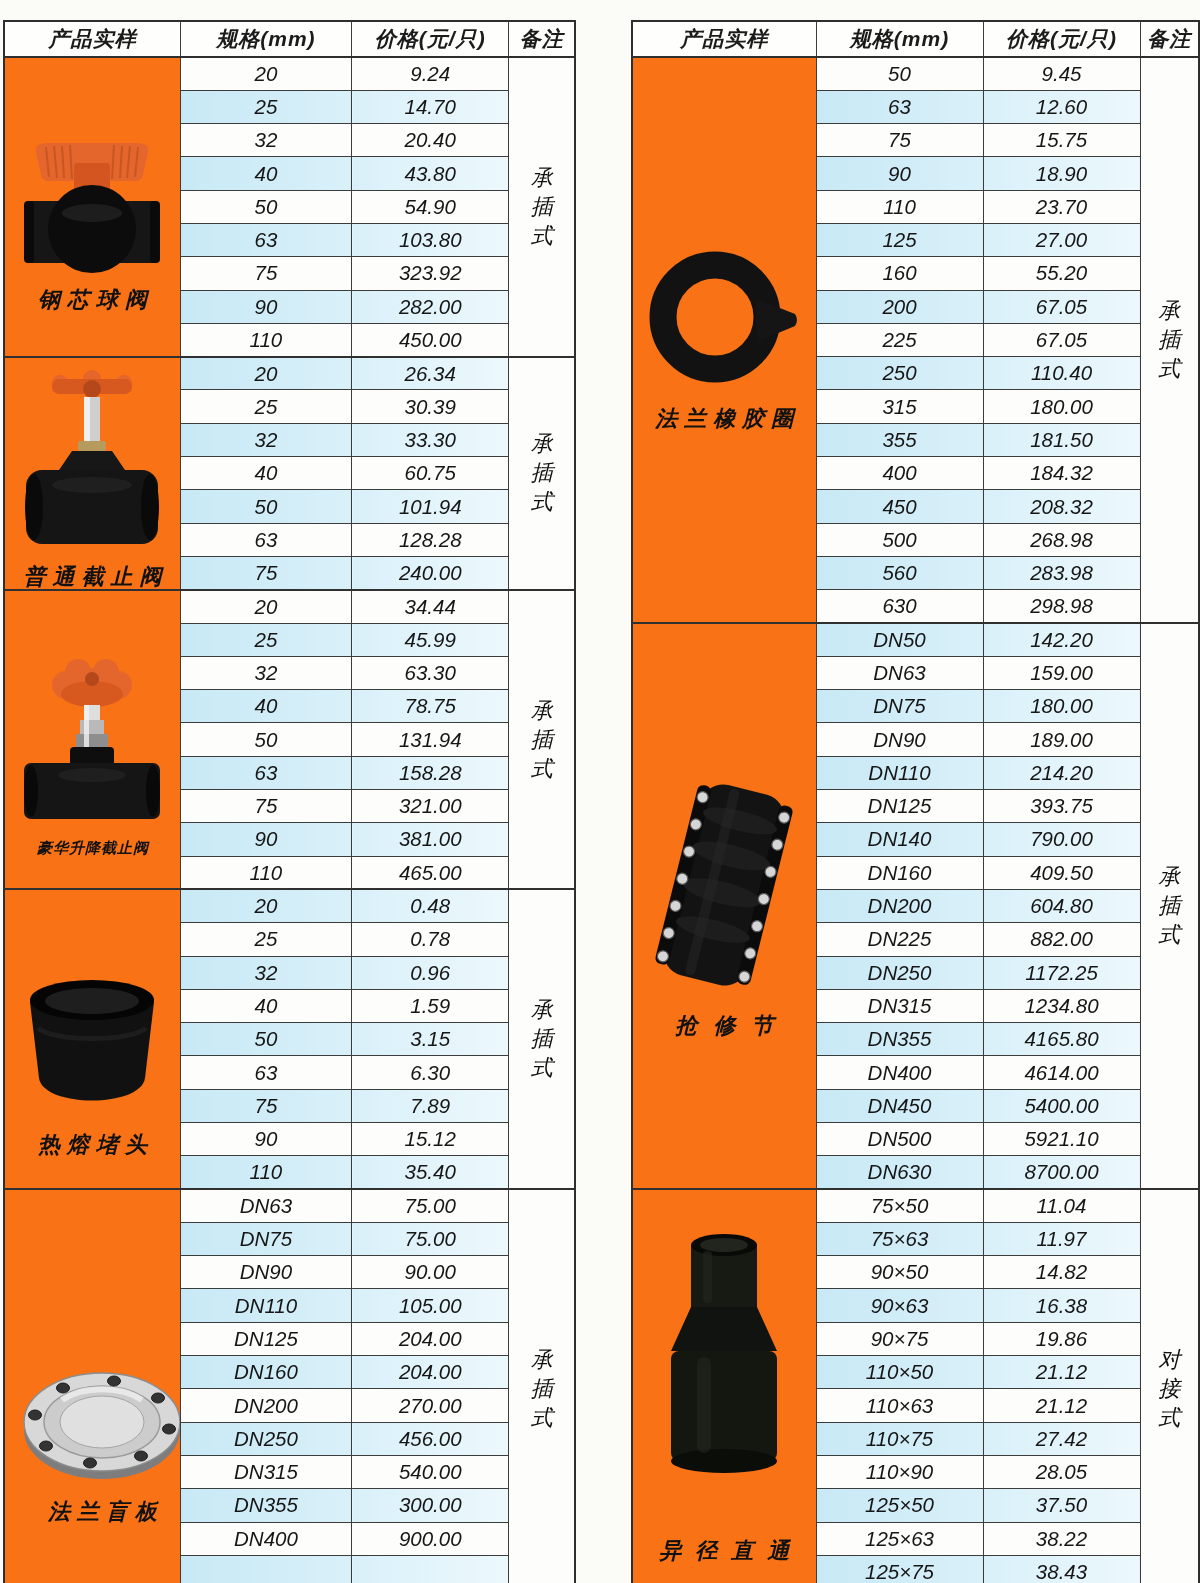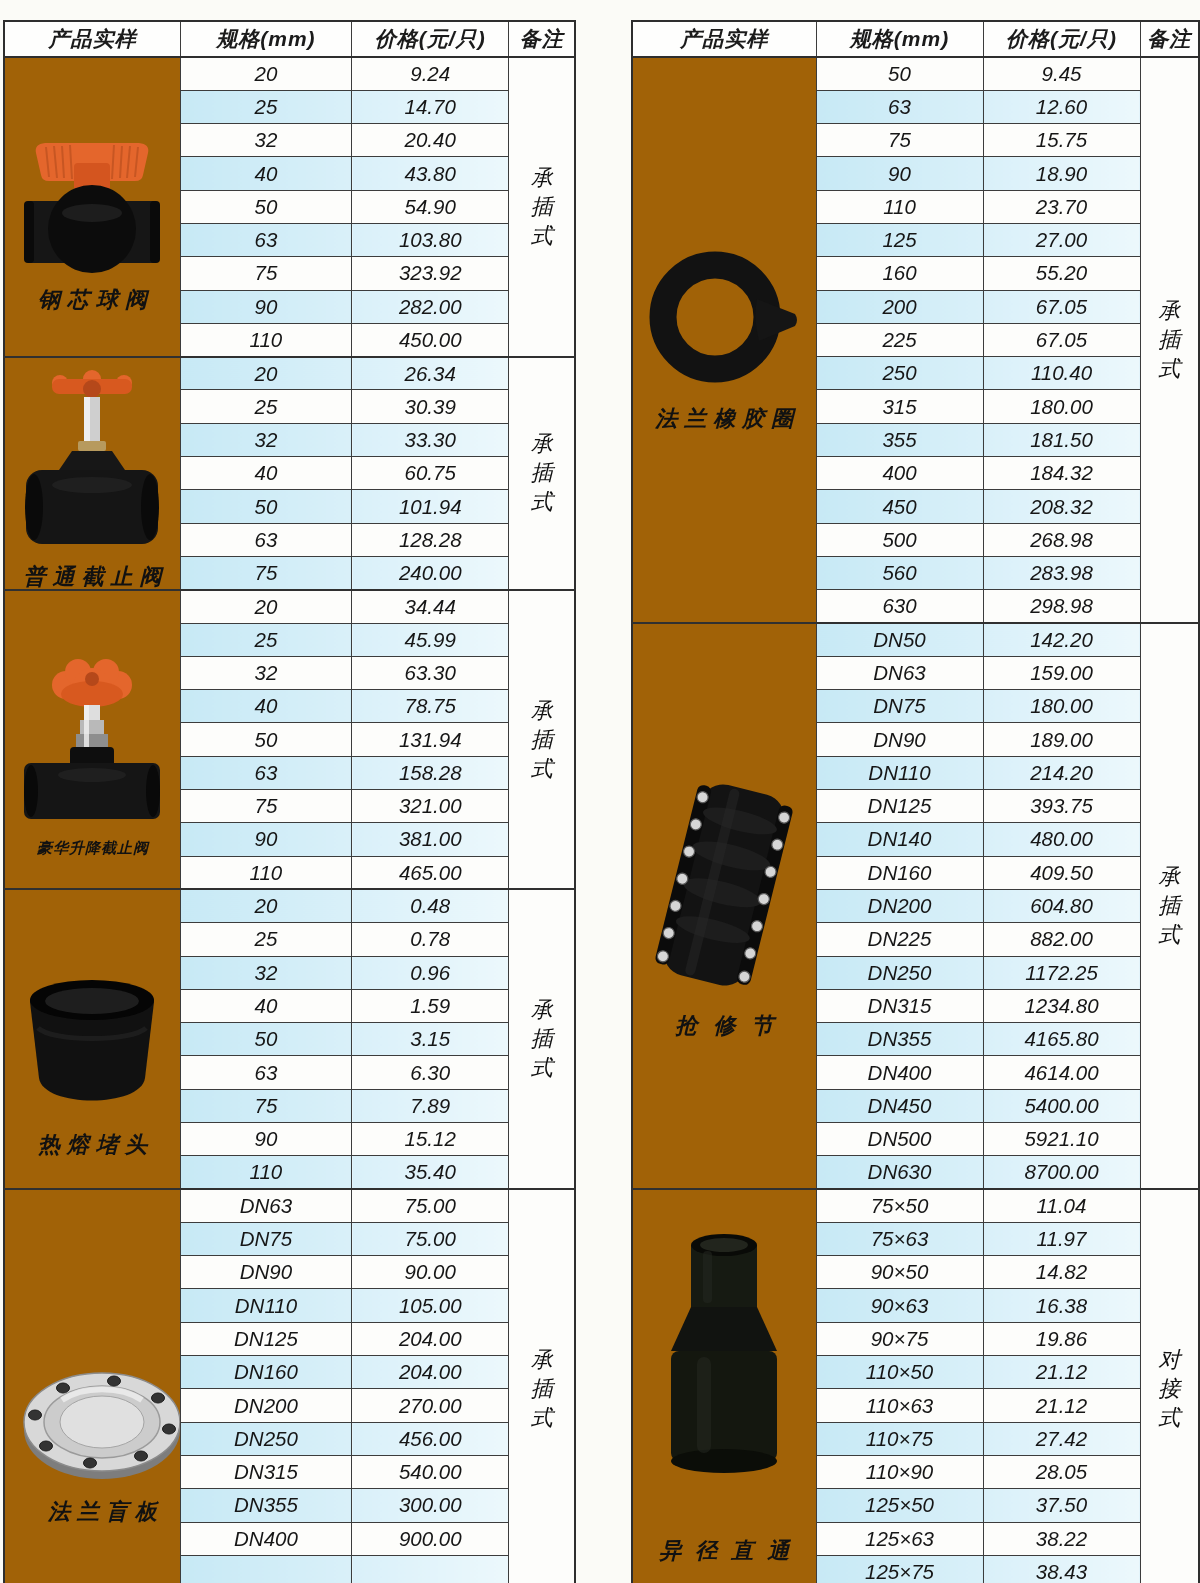--- a/index.html
+++ b/index.html
@@ -30,21 +30,21 @@
     background:#fefefd;border-bottom:2.6px solid #2e2e2e;
   }
   tbody tr{height:33.3px;}
   tbody td{text-align:center;vertical-align:middle;font-size:20.5px;}
   tr.sec-top td{border-top:2.4px solid #303030;}
 
   td.spec,td.price{background:#fdfdfb;color:#161616;}
   tr.stripe td.spec{background:linear-gradient(90deg,#c7e9f5,#d9f0f9);}
   tr.stripe td.price{background:linear-gradient(90deg,#d9f0f9,#ecf8fc);}
 
-  td.product-cell{background:#a16207;vertical-align:middle;overflow:hidden;}
+  td.product-cell{background:#f97316;vertical-align:middle;overflow:hidden;}
   .product-wrap{display:flex;flex-direction:column;align-items:center;gap:12px;}
   .product-label{
     font-size:22px;font-weight:bold;white-space:nowrap;
     letter-spacing:7px;text-indent:7px;color:#111;
   }
   td.ball-valve .product-wrap{transform:translateY(12px);}
   td.globe-valve .product-wrap{transform:translateY(6px);gap:5px;}
   td.luxury-valve .product-wrap{transform:translateY(18px);}
   td.luxury-valve .product-label{letter-spacing:1px;text-indent:1px;font-size:15px;}
   td.cap .product-wrap{transform:translateY(25px);}
@@ -543,21 +543,21 @@
         <tr class="stripe">
           <td class="spec">DN110</td>
           <td class="price">214.20</td>
         </tr>
         <tr class="">
           <td class="spec">DN125</td>
           <td class="price">393.75</td>
         </tr>
         <tr class="stripe">
           <td class="spec">DN140</td>
-          <td class="price">480.00</td>
+          <td class="price">790.00</td>
         </tr>
         <tr class="">
           <td class="spec">DN160</td>
           <td class="price">409.50</td>
         </tr>
         <tr class="stripe">
           <td class="spec">DN200</td>
           <td class="price">604.80</td>
         </tr>
         <tr class="">

